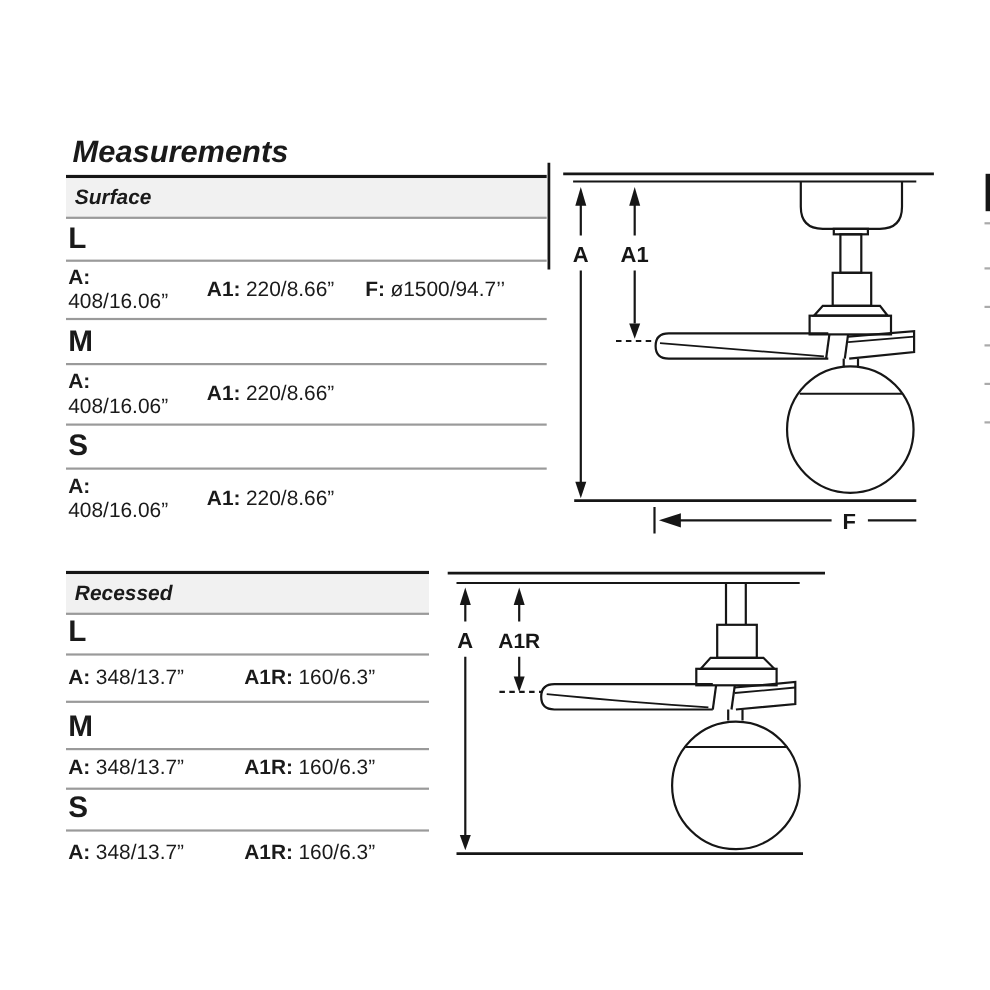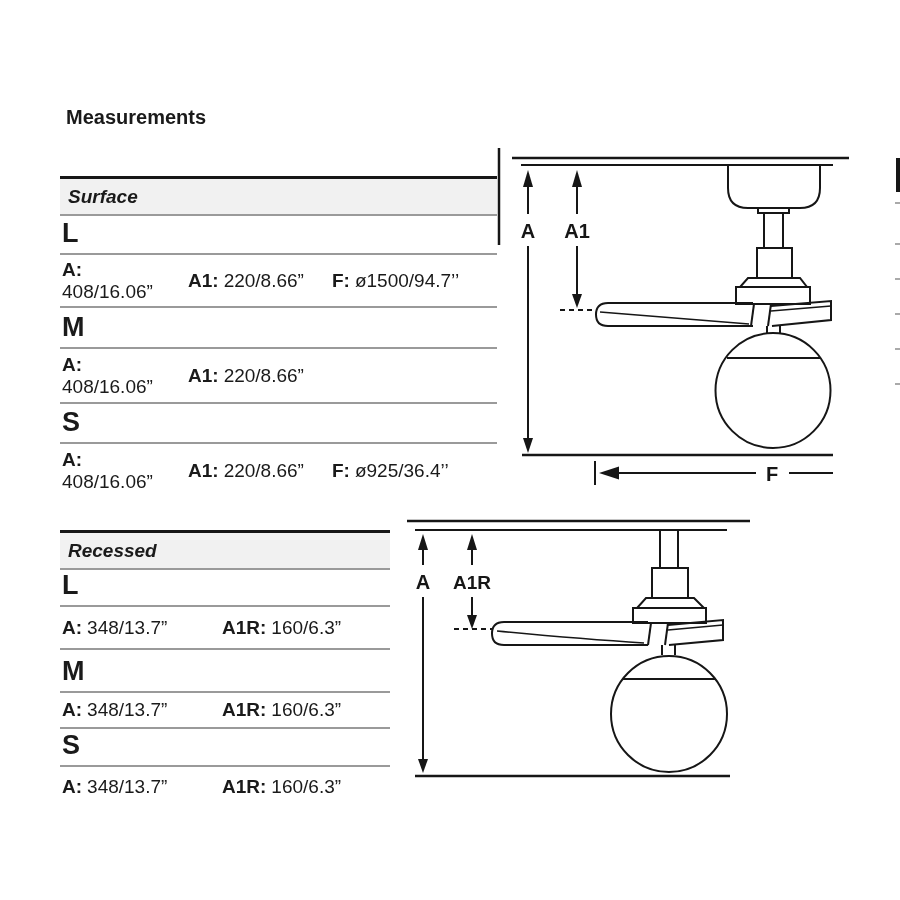--- a/index.html
+++ b/index.html
@@ -1,18 +1,18 @@
 <!DOCTYPE html>
 <html><head>
 <meta charset="utf-8">
 <style>
   html,body{margin:0;padding:0;background:#fff;}
   .canvas{position:relative;width:900px;height:900px;background:#ffffff;overflow:hidden;
           font-family:"Liberation Sans",sans-serif;color:#1a1a1a;}
-  .page-title{position:absolute;left:66px;top:106px;font-size:20px;font-weight:bold;}
+  .page-title{position:absolute;left:66px;top:122px;font-size:28px;font-weight:bold;font-style:italic;}
   .spec-table{position:absolute;border-top:3px solid #161616;box-sizing:border-box;}
   .spec-header{background:#f1f1f1;border-bottom:2px solid #9a9a9a;display:flex;align-items:center;
                padding-left:8px;font-size:19px;font-weight:bold;font-style:italic;box-sizing:border-box;}
   .size-row{border-bottom:2px solid #9a9a9a;display:flex;align-items:flex-end;
             padding-left:2px;padding-bottom:4px;font-size:27px;font-weight:bold;box-sizing:border-box;}
   .data-row{border-bottom:2px solid #9a9a9a;display:grid;align-items:center;
             font-size:19px;padding-left:2px;box-sizing:border-box;}
   .data-row.last{border-bottom:none;}
   .surface-t .data-row{grid-template-columns:126px 144px 1fr;}
   .recessed-t .data-row{grid-template-columns:160px 1fr;}
@@ -24,21 +24,21 @@
   .edge-frag{position:absolute;background:#161616;}
   .edge-tick{position:absolute;background:#aaaaaa;}
 </style>
 </head>
 <body>
 
 <div class="canvas">
 
   <div class="page-title">Measurements</div>
 
-  <div class="spec-table surface-t" style="left:60px;top:159px;width:437px;margin-top:17px;">
+  <div class="spec-table surface-t" style="left:60px;top:159px;width:437px;">
     <div class="spec-header" style="height:37px;">
       <span>Surface</span>
     </div>
 
     <div class="size-row" style="height:39px;">
       <span>L</span>
     </div>
     <div class="data-row" style="height:53px;">
       <div class="two-line">
         <span class="lbl">A:</span>
@@ -68,23 +68,20 @@
     <div class="size-row" style="height:40px;">
       <span>S</span>
     </div>
     <div class="data-row last" style="height:53px;">
       <div class="two-line">
         <span class="lbl">A:</span>
         <span class="val">408/16.06”</span>
       </div>
       <div>
         <span class="lbl">A1:</span><span class="val">220/8.66”</span>
-      </div>
-      <div>
-        <span class="lbl">F:</span><span class="val">ø925/36.4’’</span>
       </div>
     </div>
   </div>
 
   <svg style="position:absolute;left:495px;top:145px;" width="410" height="350" viewBox="495 145 410 350">
     <g fill="none" stroke="#161616" stroke-width="2">
       <g>
         <path d="M512 158 H849" stroke-width="2.5"></path>
         <path d="M521 165 H833"></path>
       </g>
@@ -128,21 +125,21 @@
         <path d="M606 473 H756"></path>
         <polygon points="599,473 619,466.5 619,479.5" fill="#161616" stroke="none"></polygon>
         <path d="M789 473 H833"></path>
       </g>
     </g>
     <text x="528" y="238" font-size="20" text-anchor="middle">A</text>
     <text x="577" y="238" font-size="20" text-anchor="middle">A1</text>
     <text x="772" y="481" font-size="20" text-anchor="middle">F</text>
   </svg>
 
-  <div class="spec-table recessed-t" style="left:60px;top:530px;width:330px;">
+  <div class="spec-table recessed-t" style="left:60px;top:519px;width:330px;">
     <div class="spec-header" style="height:37px;">
       <span>Recessed</span>
     </div>
 
     <div class="size-row" style="height:37px;">
       <span>L</span>
     </div>
     <div class="data-row" style="height:43px;">
       <div>
         <span class="lbl">A:</span><span class="val">348/13.7”</span>

